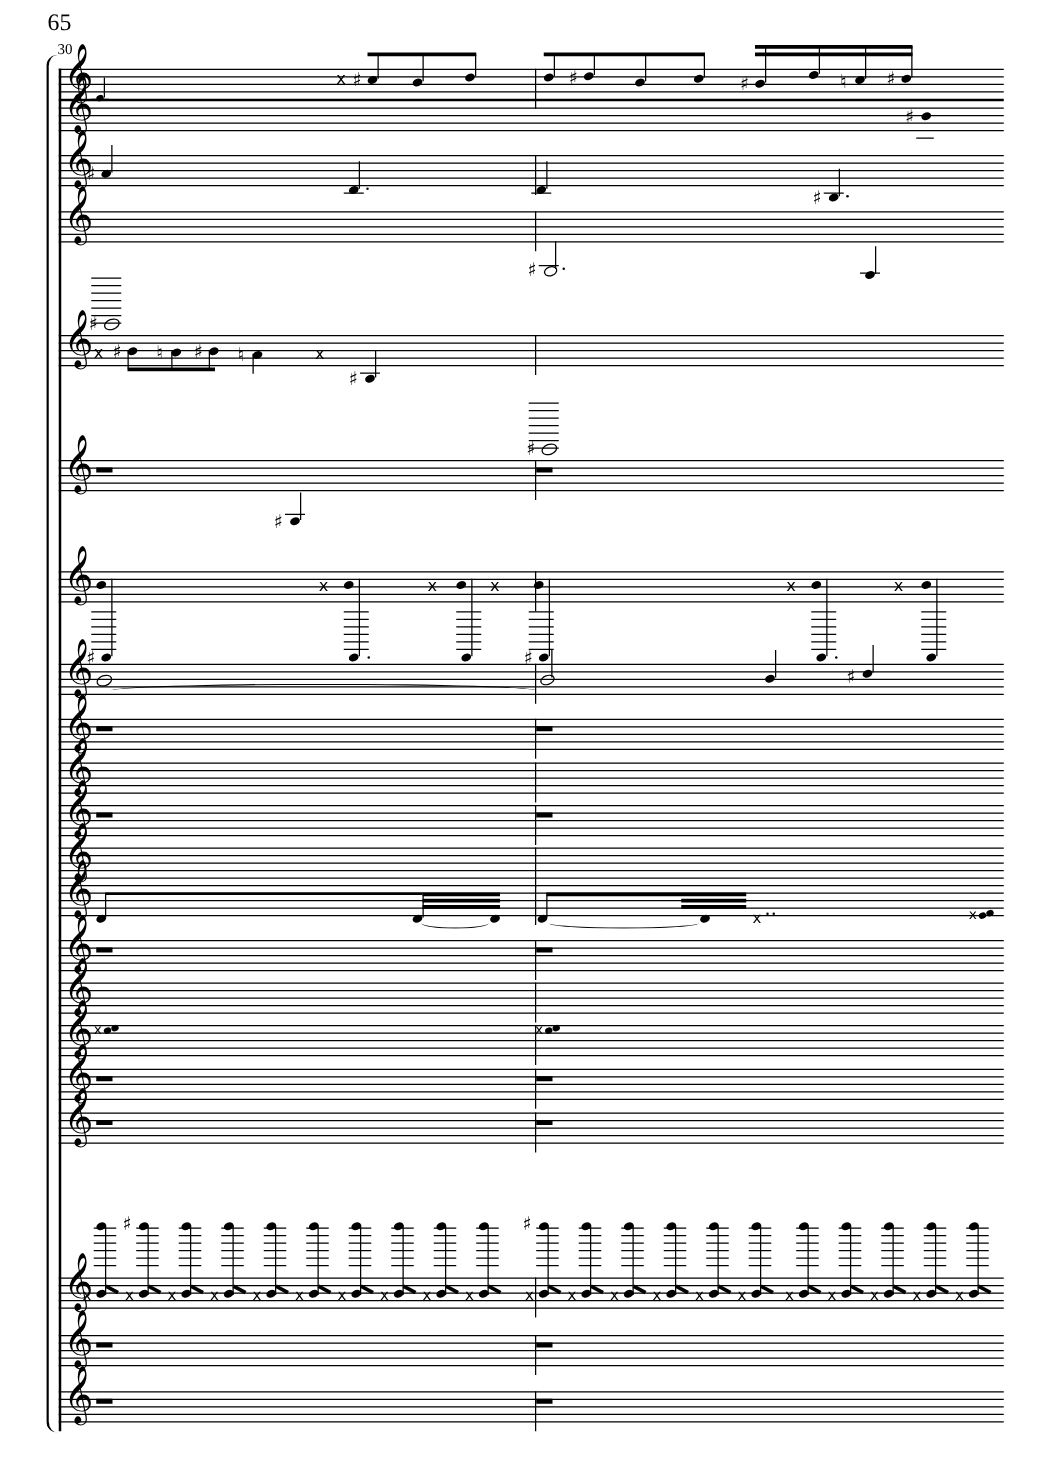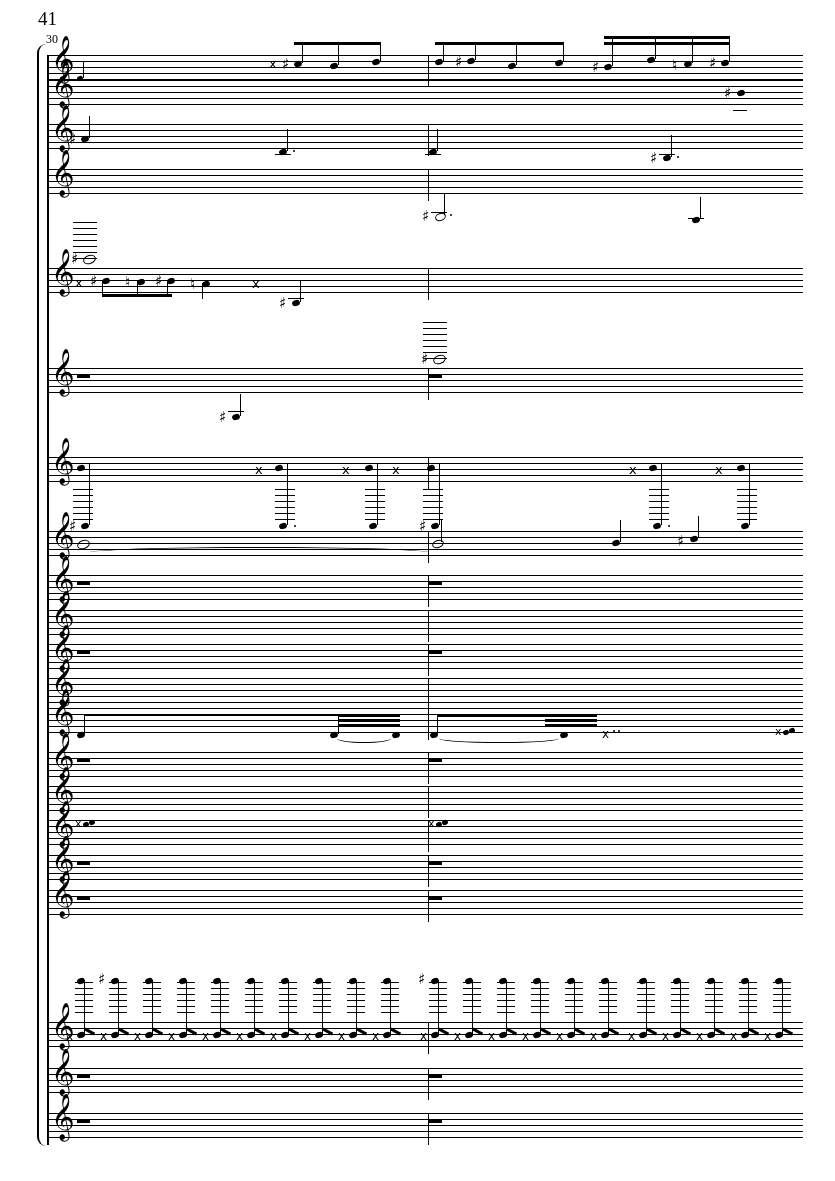--- a/index.html
+++ b/index.html
@@ -157,21 +157,21 @@
     border-top: 1.3px solid #000;
     border-radius: 50%;
     height: 10px;
   }
 </style>
 </head>
 <body>
 
 <div id="page">
 
-  <div class="page-number">41</div>
+  <div class="page-number">65</div>
   <div class="measure-number">30</div>
 
   <div class="score-area">
 
     <div class="brace"></div>
 
     <div class="staff" style="top:55px;">
       <div class="line"></div>
       <div class="line"></div>
       <div class="line"></div>

